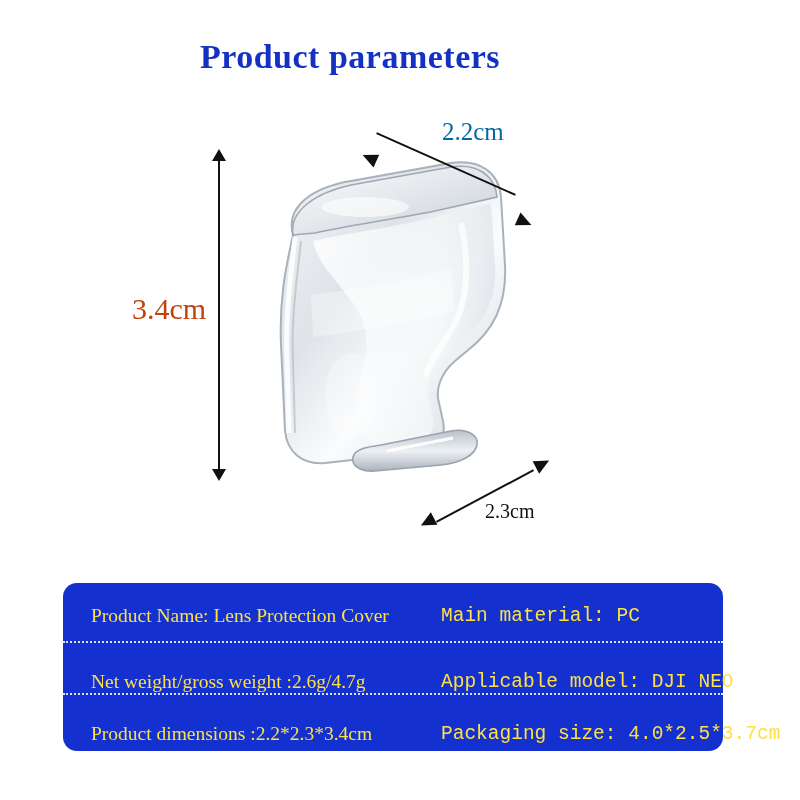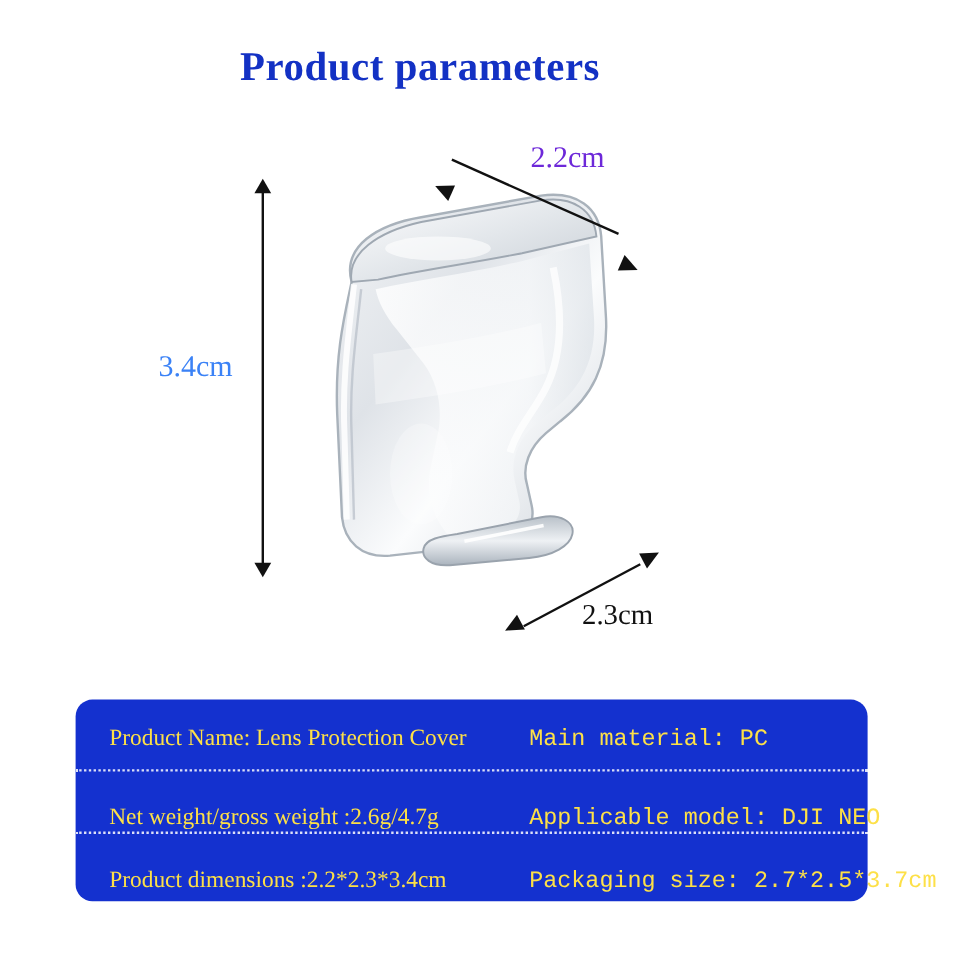--- a/index.html
+++ b/index.html
@@ -65,22 +65,22 @@
     border-bottom: 12px solid #111;
   }
   .dim-v::after {
     bottom: -11px;
     border-top: 12px solid #111;
   }
   .label-v {
     position: absolute;
     left: 22px;
     top: 192px;
-    font-size: 25px;
-    color: #3b82f6;
+    font-size: 30px;
+    color: #c2410c;
     font-family: "Liberation Serif", serif;
   }
 
   
   .dim-top {
     position: absolute;
     left: 260px;
     top: 35px;
     width: 152px;
     height: 60px;
@@ -112,21 +112,21 @@
     right: -10px;
     top: 80px;
     border-left: 15px solid #111;
     transform: rotate(24deg);
   }
   .label-top {
     position: absolute;
     left: 332px;
     top: 18px;
     font-size: 25px;
-    color: #6d28d9;
+    color: #0369a1;
     font-family: "Liberation Serif", serif;
   }
 
   
   .dim-bot {
     position: absolute;
     left: 320px;
     top: 360px;
     width: 110px;
     height: 70px;
@@ -150,21 +150,21 @@
   .dim-bot .a-right {
     right: -10px;
     top: -3px;
     border-left: 15px solid #111;
     transform: rotate(-28deg);
   }
   .label-bot {
     position: absolute;
     left: 375px;
     top: 400px;
-    font-size: 24px;
+    font-size: 20px;
     color: #111;
     font-family: "Liberation Serif", serif;
   }
 
   .product-img {
     position: absolute;
     left: 145px;
     top: 45px;
     width: 300px;
     height: 330px;
@@ -331,17 +331,17 @@
     <div class="spec-row">
       <div class="spec-cell left">Product Name: Lens Protection Cover</div>
       <div class="spec-cell right">Main material: PC</div>
     </div>
     <div class="spec-row">
       <div class="spec-cell left">Net weight/gross weight :2.6g/4.7g</div>
       <div class="spec-cell right">Applicable model: DJI NEO</div>
     </div>
     <div class="spec-row">
       <div class="spec-cell left">Product dimensions :2.2*2.3*3.4cm</div>
-      <div class="spec-cell right">Packaging size: 2.7*2.5*3.7cm</div>
+      <div class="spec-cell right">Packaging size: 4.0*2.5*3.7cm</div>
     </div>
   </div>
 
 </div>
 
 </body></html>

